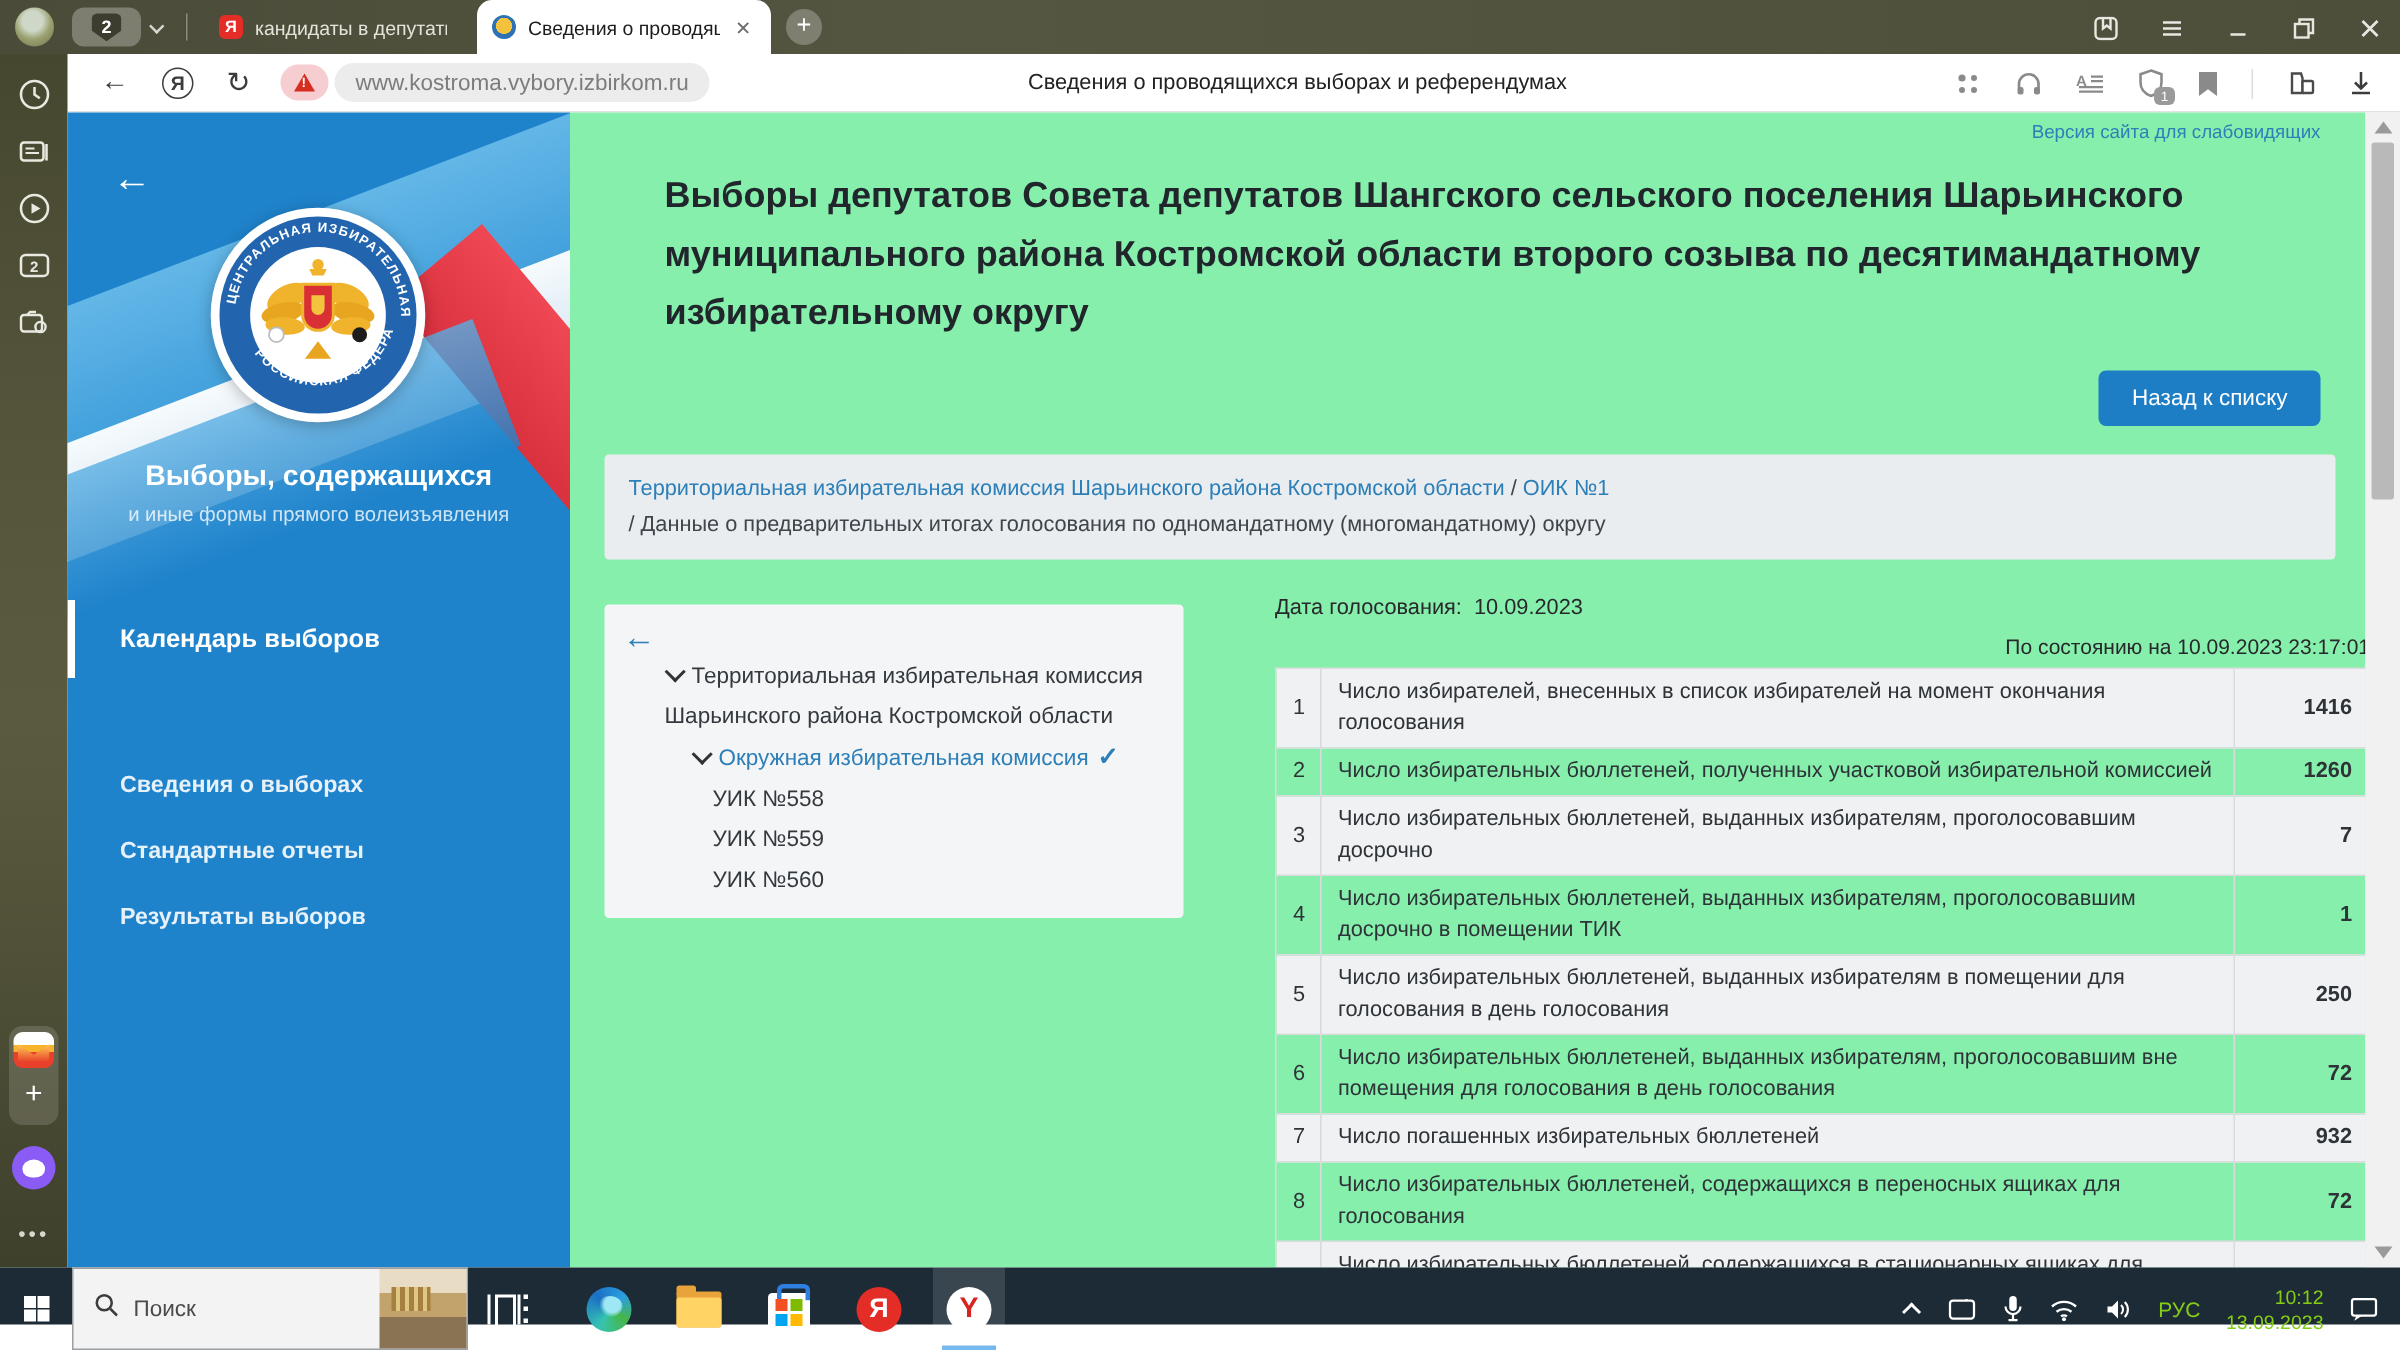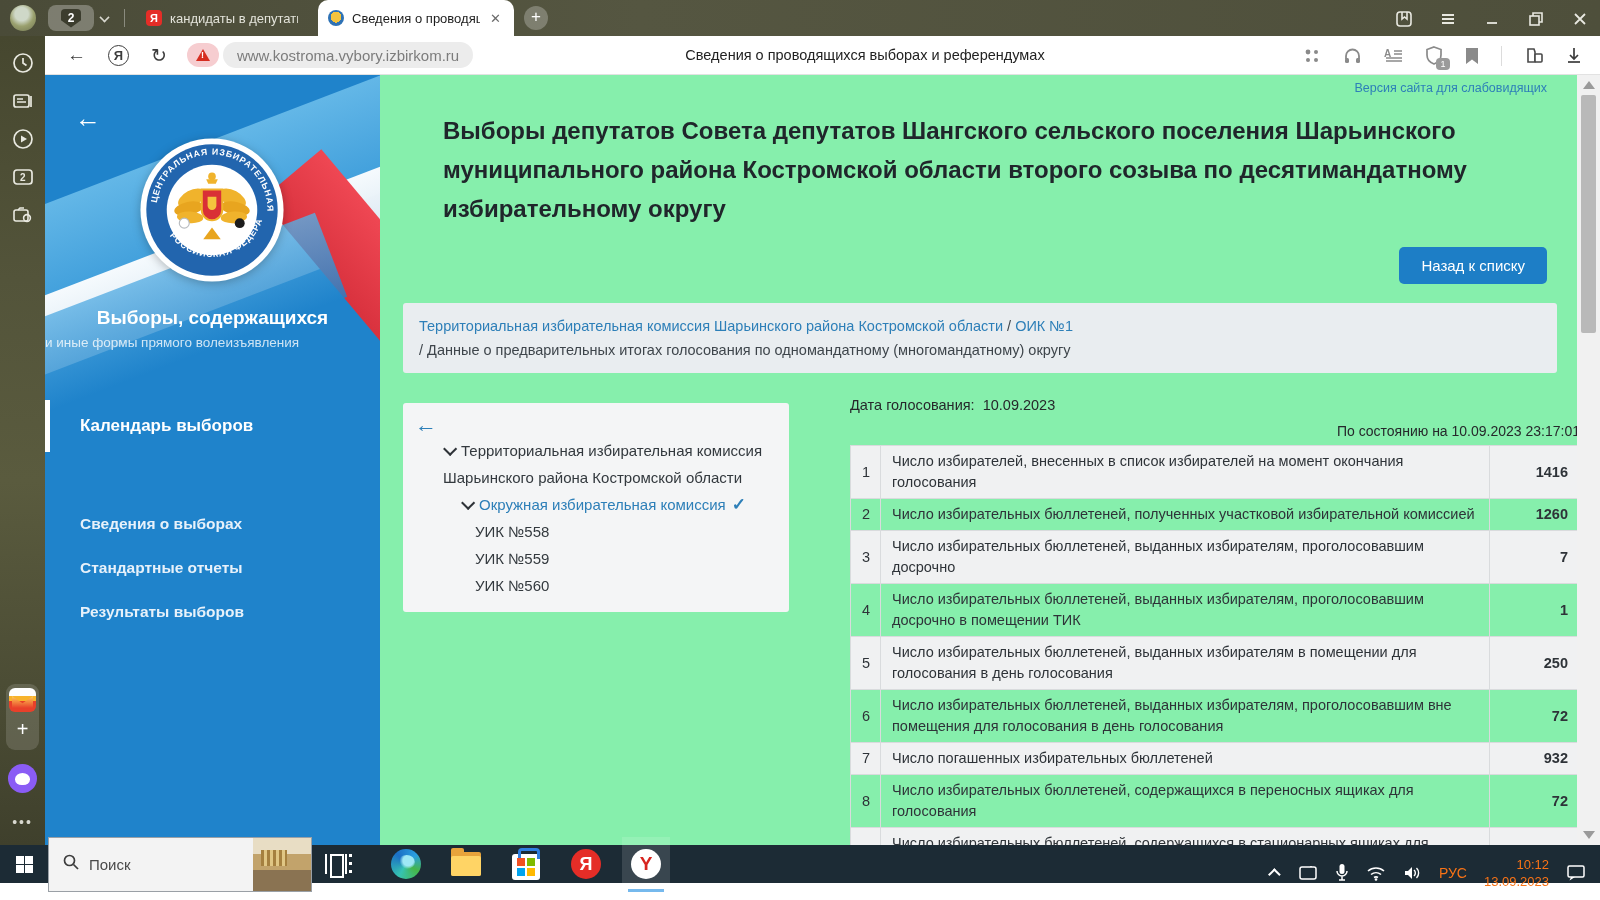--- a/index.html
+++ b/index.html
@@ -74,21 +74,21 @@
     background:linear-gradient(180deg,#6fc0ec,#3f9fdc); opacity:.85; }
   .rb-white { width:560px; height:74px; left:-90px; top:150px; transform:rotate(-21deg);
     background:linear-gradient(180deg,#ffffff,#dfeaf2); opacity:.95; }
   .rb-red { width:260px; height:78px; left:200px; top:160px; transform:rotate(50deg);
     background:linear-gradient(180deg,#ef4753,#d9323e); }
   .rb-blue2 { width:420px; height:90px; left:-120px; top:210px; transform:rotate(-21deg);
     background:linear-gradient(180deg,#58aee3,#1f83cb); opacity:.8; }
   .sb-back { position:absolute; left:30px; top:28px; color:#fff; font-size:26px; }
   .emblem { position:absolute; left:94px; top:62px; width:146px; height:146px; filter:drop-shadow(0 2px 5px rgba(0,0,0,.25)); }
   .sb-title { position:absolute; top:232px; width:335px; text-align:center; color:#fff; font-size:19px; font-weight:bold; }
-  .sb-sub { position:absolute; top:260px; width:335px; text-align:left; color:rgba(255,255,255,.78); font-size:13.5px; }
+  .sb-sub { position:absolute; top:260px; width:335px; text-align:center; color:rgba(255,255,255,.78); font-size:13.5px; }
   .menu-active { position:absolute; top:325px; left:0; width:265px; height:52px; display:flex; align-items:center; }
   .menu-bar { position:absolute; left:0; top:0; width:5px; height:52px; background:#fff; }
   .menu-active .lbl { margin-left:35px; color:#fff; font-size:17px; font-weight:bold; }
   .menu-item { position:absolute; left:35px; color:#e7f1fa; font-size:15.5px; font-weight:bold; }
   .mi-1 { top:440px; } .mi-2 { top:484px; } .mi-3 { top:528px; }
 
   
   .main { position:absolute; top:75px; left:380px; width:1197px; height:770px; background:#86efac; overflow:hidden; }
   .access-link { position:absolute; top:6px; right:30px; color:#2d7fb8; font-size:12.5px; }
   .heading { position:absolute; top:36px; left:63px; width:1100px; font-size:24px; line-height:39px; font-weight:bold; color:#20262b; }
@@ -122,21 +122,21 @@
   tr.h1row td { height:31px; }
 
   
   .pagescroll { position:absolute; top:75px; right:0; width:23px; height:770px; background:#f1f1f1; }
   .ps-thumb { position:absolute; top:20px; left:4px; width:15px; height:238px; background:#b9b9b9; border-radius:2px; }
   .ps-arrow { position:absolute; left:6px; width:0; height:0; border-left:6px solid transparent; border-right:6px solid transparent; }
   .ps-up { top:6px; border-bottom:8px solid #9a9a9a; }
   .ps-down { bottom:6px; border-top:8px solid #9a9a9a; }
 
   
-  .taskbar { position:absolute; left:0; top:845px; width:1600px; height:38px; background:#1c2b35; display:flex; align-items:center; }
+  .taskbar { position:absolute; left:0; top:845px; width:1600px; height:38px; background:#1c2b35; display:flex; }
   .start { width:48px; height:55px; display:flex; align-items:center; justify-content:center; }
   .winlogo { width:17px; height:17px; display:grid; grid-template-columns:8px 8px; grid-template-rows:8px 8px; gap:1px; }
   .winlogo i { background:#fff; }
   .searchbox { width:264px; height:55px; background:#f3f3f3; border:1px solid #9aa0a6; display:flex; align-items:center; position:relative; }
   .searchbox .mag { margin:0 10px 0 14px; }
   .searchbox .ph { color:#4a4a4a; font-size:15px; }
   .search-img { position:absolute; right:0; top:0; width:58px; height:53px;
     background:linear-gradient(180deg,#e8ddc4 0 30%, #c2a36b 30% 60%, #8a7352 60% 100%); }
   .search-img::after { content:""; position:absolute; left:8px; top:12px; width:26px; height:16px;
     background:repeating-linear-gradient(90deg,#a5803f 0 3px,#e0c684 3px 6px); }
@@ -155,21 +155,21 @@
   .folder::after { content:""; position:absolute; left:0; top:4px; width:30px; height:20px; background:#ffd465; border-radius:2px; }
   .store { width:28px; height:26px; background:#fff; border-radius:3px; position:relative; margin-top:5px; }
   .store::before { content:""; position:absolute; left:6px; top:-6px; width:16px; height:8px; border:3px solid #2f7fe0; border-bottom:none; border-radius:4px 4px 0 0; }
   .storegrid { position:absolute; left:5px; top:4px; width:18px; height:18px; display:grid; grid-template-columns:8px 8px; grid-template-rows:8px 8px; gap:2px; }
   .storegrid i:nth-child(1){background:#f25022;} .storegrid i:nth-child(2){background:#7fba00;}
   .storegrid i:nth-child(3){background:#00a4ef;} .storegrid i:nth-child(4){background:#ffb900;}
   .ya-app { width:30px; height:30px; border-radius:50%; background:#e52d27; color:#fff; font-weight:bold; font-size:18px;
     display:flex; align-items:center; justify-content:center; }
   .yb-app { width:30px; height:30px; border-radius:50%; background:#fff; color:#d7241e; font-weight:bold; font-size:19px;
     display:flex; align-items:center; justify-content:center; }
-  .tray { position:absolute; right:0; top:0; height:55px; display:flex; align-items:center; gap:17px; padding-right:14px; color:#f97316; }
+  .tray { position:absolute; right:0; top:0; height:55px; display:flex; align-items:center; gap:17px; padding-right:14px; color:#84cc16; }
   .tray svg { display:block; }
   .lang { font-size:14px; }
   .clockblock { text-align:right; font-size:13px; line-height:17px; }
   .chev-up { width:9px; height:9px; border-left:2px solid #fff; border-top:2px solid #fff; transform:rotate(45deg) translateY(3px); }
 </style>
 </head>
 <body>
 
 <div class="screen">
 

